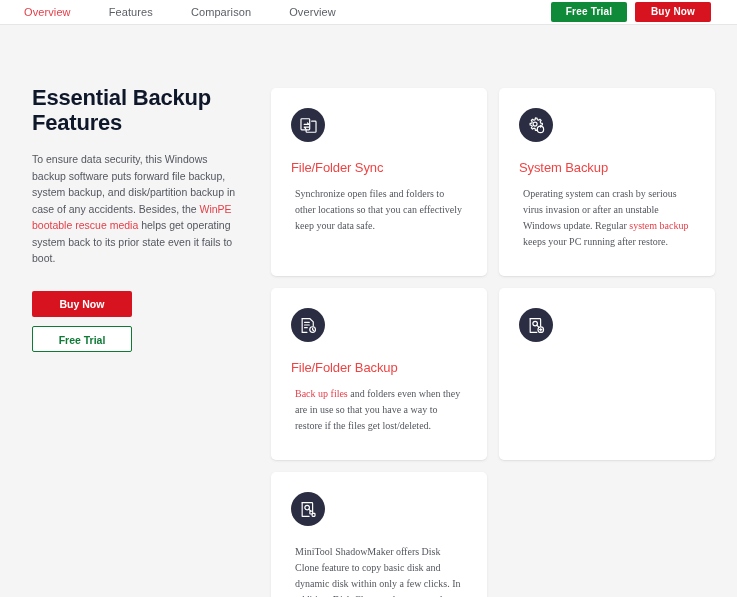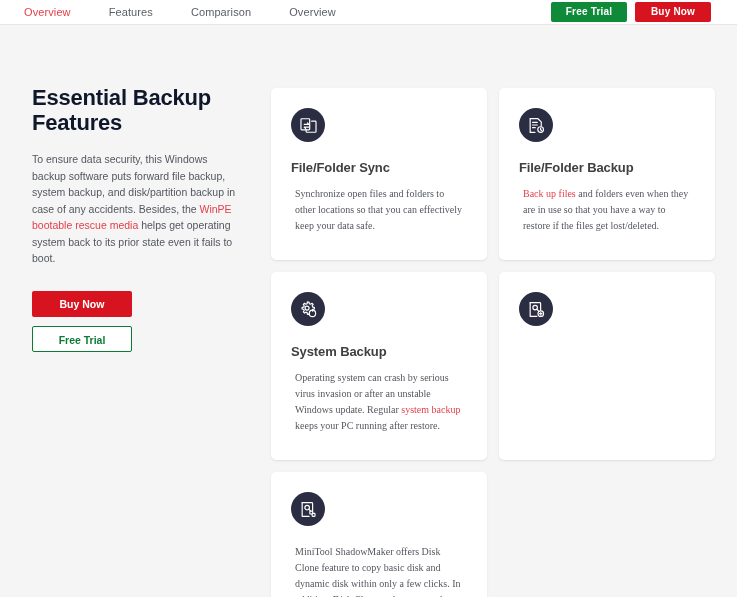--- a/index.html
+++ b/index.html
@@ -150,23 +150,23 @@
     border-radius: 50%;
     background: #2b2d42;
     display: flex;
     align-items: center;
     justify-content: center;
     margin-bottom: 18px;
   }
   .card-icon svg { display: block; }
   .card-title {
     font-size: 13px;
-    color: #404040;
+    color: #ef4444;
     margin: 0 0 11px 0;
-    font-weight: bold;
+    font-weight: normal;
     letter-spacing: -0.1px;
   }
   .card-desc {
     font-size: 10px;
     line-height: 16px;
     color: #53575e;
     margin: 4px;
     font-family: Liberation Serif, serif;
   }
   .card-desc .link {
@@ -207,20 +207,33 @@
       <div class="card-icon">
         <svg width="19" height="19" viewBox="0 0 24 24" fill="none" stroke="#ffffff" stroke-width="1.5" stroke-linecap="round" stroke-linejoin="round">
           <rect x="2.5" y="3.5" width="11" height="14" rx="1"></rect>
           <path d="M16 6.5h4.5a1 1 0 0 1 1 1v12a1 1 0 0 1-1 1H10a1 1 0 0 1-1-1v-2.5"></path>
           <path d="M6.5 10.5h6l-1.8-1.8"></path>
           <path d="M12.5 14h-6l1.8 1.8"></path>
         </svg>
       </div>
       <div class="card-title">File/Folder Sync</div>
       <p class="card-desc"><span>Synchronize open files and folders to other locations so that you can effectively keep your data safe.</span><span class="link"></span><span></span></p>
+    </div>
+
+    <div class="card">
+      <div class="card-icon">
+        <svg width="19" height="19" viewBox="0 0 24 24" fill="none" stroke="#ffffff" stroke-width="1.5" stroke-linecap="round" stroke-linejoin="round">
+          <path d="M10.6 2.6h2.1l.35 2.1 1.55.65 1.75-1.2 1.5 1.5-1.2 1.75.65 1.55 2.1.35v2.1l-2.1.35-.65 1.55.6.9"></path>
+          <path d="M10.6 2.6l-.35 2.1-1.55.65-1.75-1.2-1.5 1.5 1.2 1.75-.65 1.55-2.1.35v2.1l2.1.35.65 1.55-1.2 1.75 1.5 1.5 1.75-1.2 1.55.65.35 2.1h2.1l.2-1.25"></path>
+          <circle cx="10.2" cy="10.2" r="2.5"></circle>
+          <circle cx="17" cy="16.9" r="4"></circle>
+        </svg>
+      </div>
+      <div class="card-title">System Backup</div>
+      <p class="card-desc"><span>Operating system can crash by serious virus invasion or after an unstable Windows update. Regular </span><span class="link">system backup</span><span> keeps your PC running after restore.</span></p>
     </div>
 
     <div class="card">
       <div class="card-icon">
         <svg width="19" height="19" viewBox="0 0 24 24" fill="none" stroke="#ffffff" stroke-width="1.5" stroke-linecap="round" stroke-linejoin="round">
           <path d="M4 3.2h9.5L18 7.5v5.2"></path>
           <path d="M4 3.2v17.6h6"></path>
           <path d="M7 8h6"></path>
           <path d="M7 11.4h6"></path>
           <path d="M7 14.8h3.4"></path>
@@ -228,33 +241,20 @@
           <path d="M17.2 15.3v2l1.3 1"></path>
         </svg>
       </div>
       <div class="card-title">File/Folder Backup</div>
       <p class="card-desc"><span></span><span class="link">Back up files</span><span> and folders even when they are in use so that you have a way to restore if the files get lost/deleted.</span></p>
     </div>
 
     <div class="card">
       <div class="card-icon">
         <svg width="19" height="19" viewBox="0 0 24 24" fill="none" stroke="#ffffff" stroke-width="1.5" stroke-linecap="round" stroke-linejoin="round">
-          <path d="M10.6 2.6h2.1l.35 2.1 1.55.65 1.75-1.2 1.5 1.5-1.2 1.75.65 1.55 2.1.35v2.1l-2.1.35-.65 1.55.6.9"></path>
-          <path d="M10.6 2.6l-.35 2.1-1.55.65-1.75-1.2-1.5 1.5 1.2 1.75-.65 1.55-2.1.35v2.1l2.1.35.65 1.55-1.2 1.75 1.5 1.5 1.75-1.2 1.55.65.35 2.1h2.1l.2-1.25"></path>
-          <circle cx="10.2" cy="10.2" r="2.5"></circle>
-          <circle cx="17" cy="16.9" r="4"></circle>
-        </svg>
-      </div>
-      <div class="card-title">System Backup</div>
-      <p class="card-desc"><span>Operating system can crash by serious virus invasion or after an unstable Windows update. Regular </span><span class="link">system backup</span><span> keeps your PC running after restore.</span></p>
-    </div>
-
-    <div class="card">
-      <div class="card-icon">
-        <svg width="19" height="19" viewBox="0 0 24 24" fill="none" stroke="#ffffff" stroke-width="1.5" stroke-linecap="round" stroke-linejoin="round">
           <path d="M4 3.4h12.2a1 1 0 0 1 1 1v8.4"></path>
           <path d="M4 3.4v17.2h8.4"></path>
           <circle cx="10.3" cy="9.6" r="2.9"></circle>
           <path d="M12.4 11.7l2.1 2.1"></path>
           <circle cx="17.4" cy="17.3" r="3.5"></circle>
           <path d="M15.9 17.3h3M17.4 15.8v3"></path>
         </svg>
       </div>
     </div>
 

